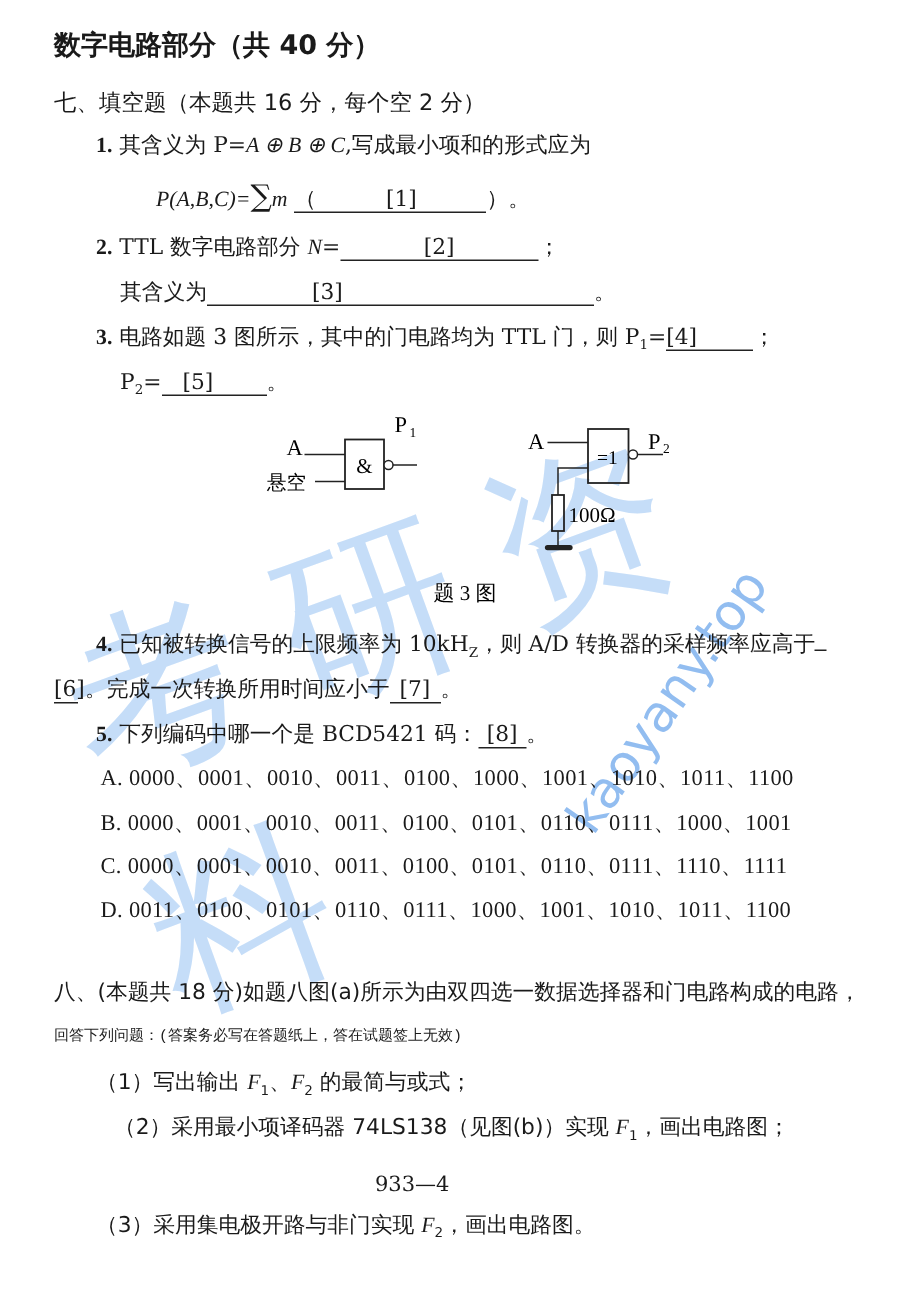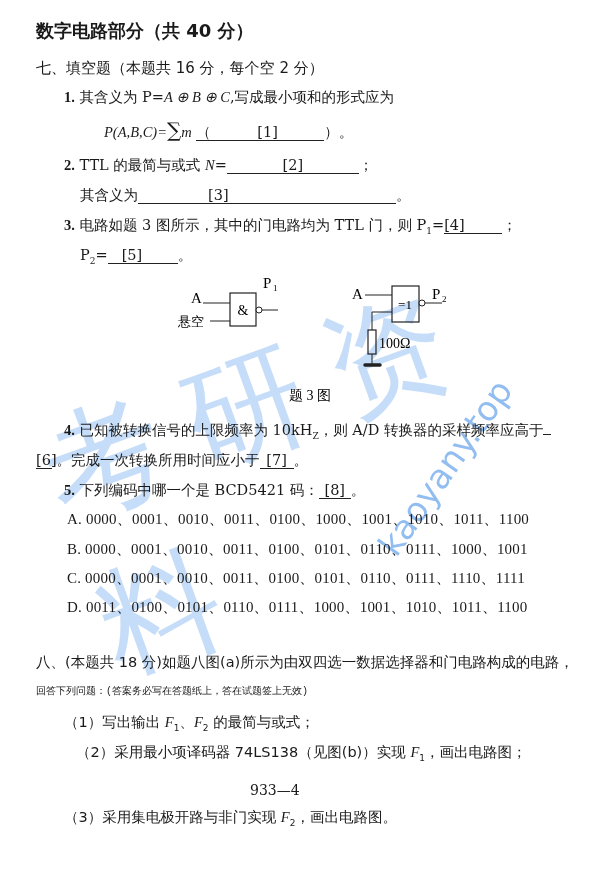--- a/index.html
+++ b/index.html
@@ -37,21 +37,21 @@
   <span class="num">1.</span>
   <span>其含义为 P=</span><span class="it">A ⊕ B ⊕ C</span><span>,写成最小项和的形式应为</span>
 </div>
 <div class="line" style="left:80px;top:121px;margin-left:24px;">
   <span class="it">P(A,B,C)=</span><span style="font-size:20px;">∑</span><span class="it">m</span>
   <span class="blank" style="width:128px;"><span style="float:left;">（</span><span>[1]</span></span><span>）。</span>
 </div>
 
 <div class="line" style="left:64px;top:156px;">
   <span class="num">2.</span>
-  <span>TTL 的最简与或式 </span><span class="it">N</span><span>=</span><span class="blank" style="width:132px;"><span>[2]</span></span><span>；</span>
+  <span>TTL 数字电路部分 </span><span class="it">N</span><span>=</span><span class="blank" style="width:132px;"><span>[2]</span></span><span>；</span>
 </div>
 <div class="line" style="left:80px;top:186px;">
   <span>其含义为</span><span class="blank" style="width:258px;text-align:left;padding-left:0;"><span style="margin-left:70px;">[3]</span></span><span>。</span>
 </div>
 
 <div class="line" style="left:64px;top:216px;">
   <span class="num">3.</span>
   <span>电路如题 3 图所示，其中的门电路均为 TTL 门，则 P</span><sub style="font-size:9px;">1</sub><span>=</span><span class="blank" style="width:58px;text-align:left;"><span>[4]</span></span><span>；</span>
 </div>
 <div class="line" style="left:80px;top:246px;">

